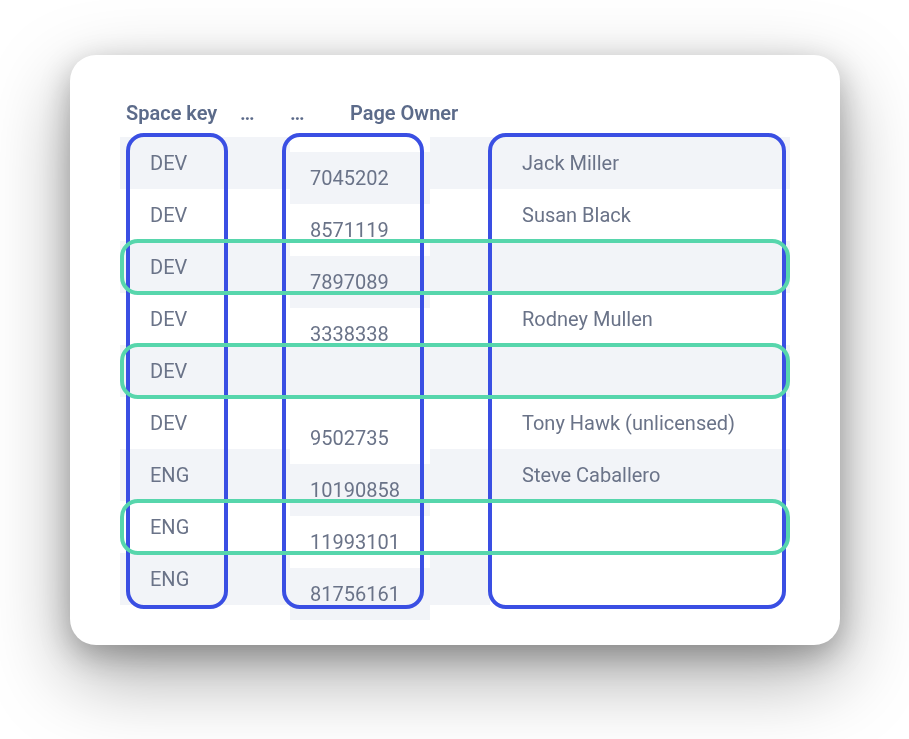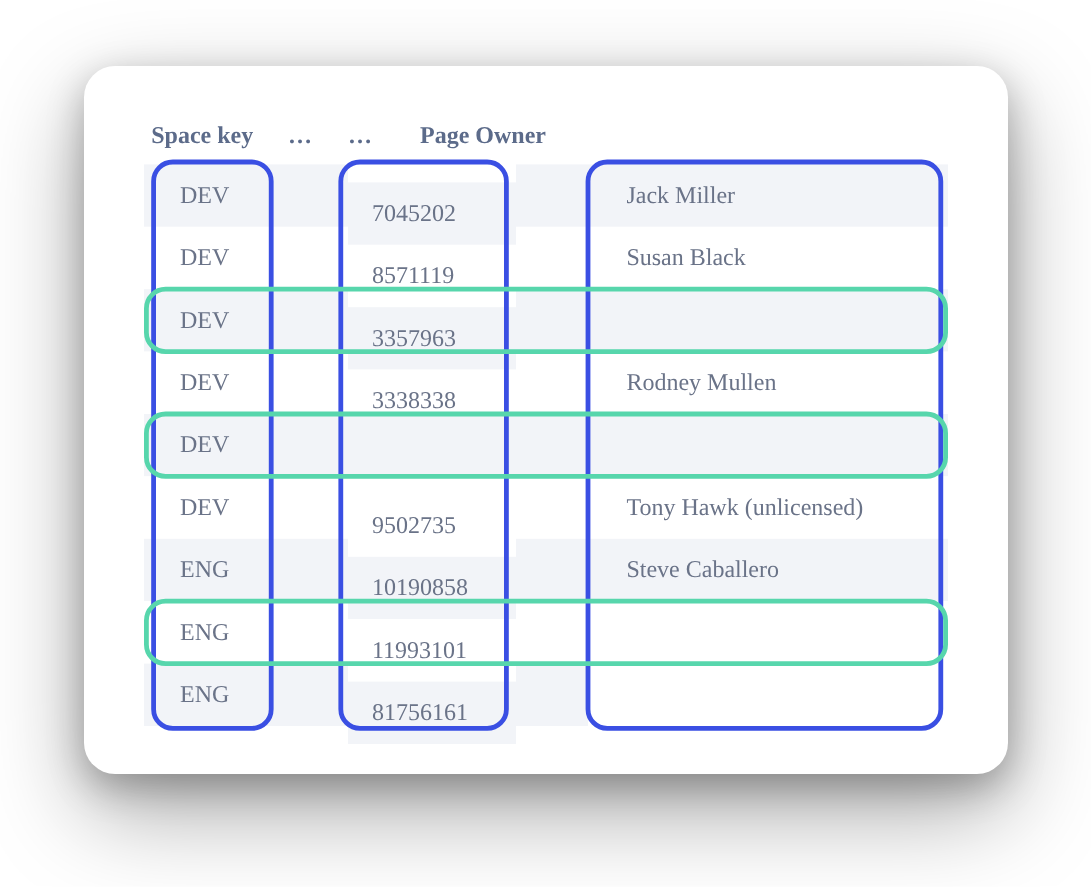--- a/index.html
+++ b/index.html
@@ -7,21 +7,20 @@
     padding: 0;
     width: 909px;
     height: 739px;
     background: #ffffff;
     font-family: -apple-system, BlinkMacSystemFont, "Segoe UI", Roboto, Helvetica, Arial, sans-serif;
   }
   .stage {
     position: relative;
     width: 909px;
     height: 712px;
-    font-family: Liberation Serif, serif;
   }
   .card {
     position: absolute;
     left: 70px;
     top: 55px;
     width: 770px;
     height: 590px;
     background: #ffffff;
     border-radius: 26px;
     box-shadow: 0 30px 80px rgba(0,0,0,0.35), 0 10px 30px rgba(0,0,0,0.25);
@@ -108,21 +107,21 @@
           <div class="row">
             <div class="cell key">DEV</div>
             <div class="cell gap1"></div>
             <div class="cell id">8571119</div>
             <div class="cell gap2"></div>
             <div class="cell owner">Susan Black</div>
           </div>
           <div class="row">
             <div class="cell key">DEV</div>
             <div class="cell gap1"></div>
-            <div class="cell id">3357963</div>
+            <div class="cell id">7897089</div>
             <div class="cell gap2"></div>
             <div class="cell owner"></div>
           </div>
           <div class="row">
             <div class="cell key">DEV</div>
             <div class="cell gap1"></div>
             <div class="cell id">3338338</div>
             <div class="cell gap2"></div>
             <div class="cell owner">Rodney Mullen</div>
           </div>

